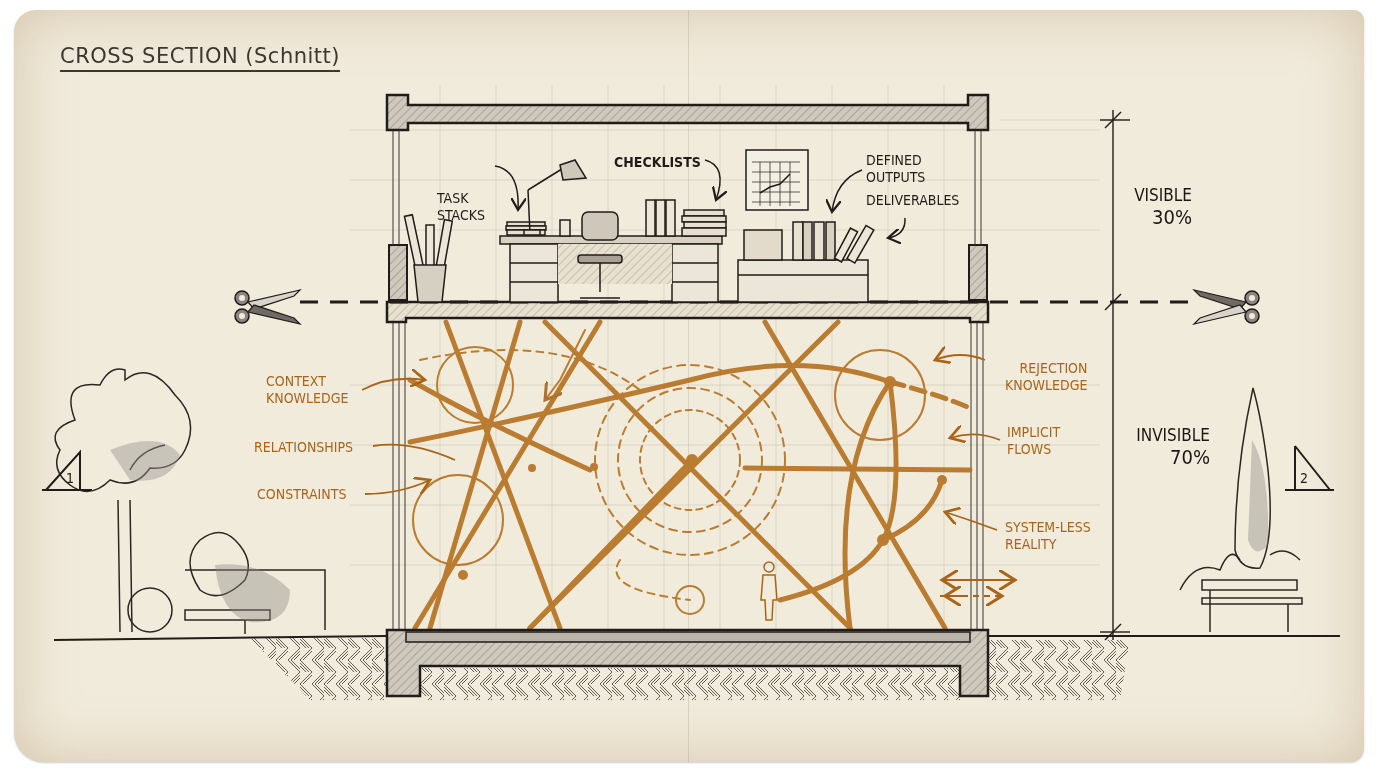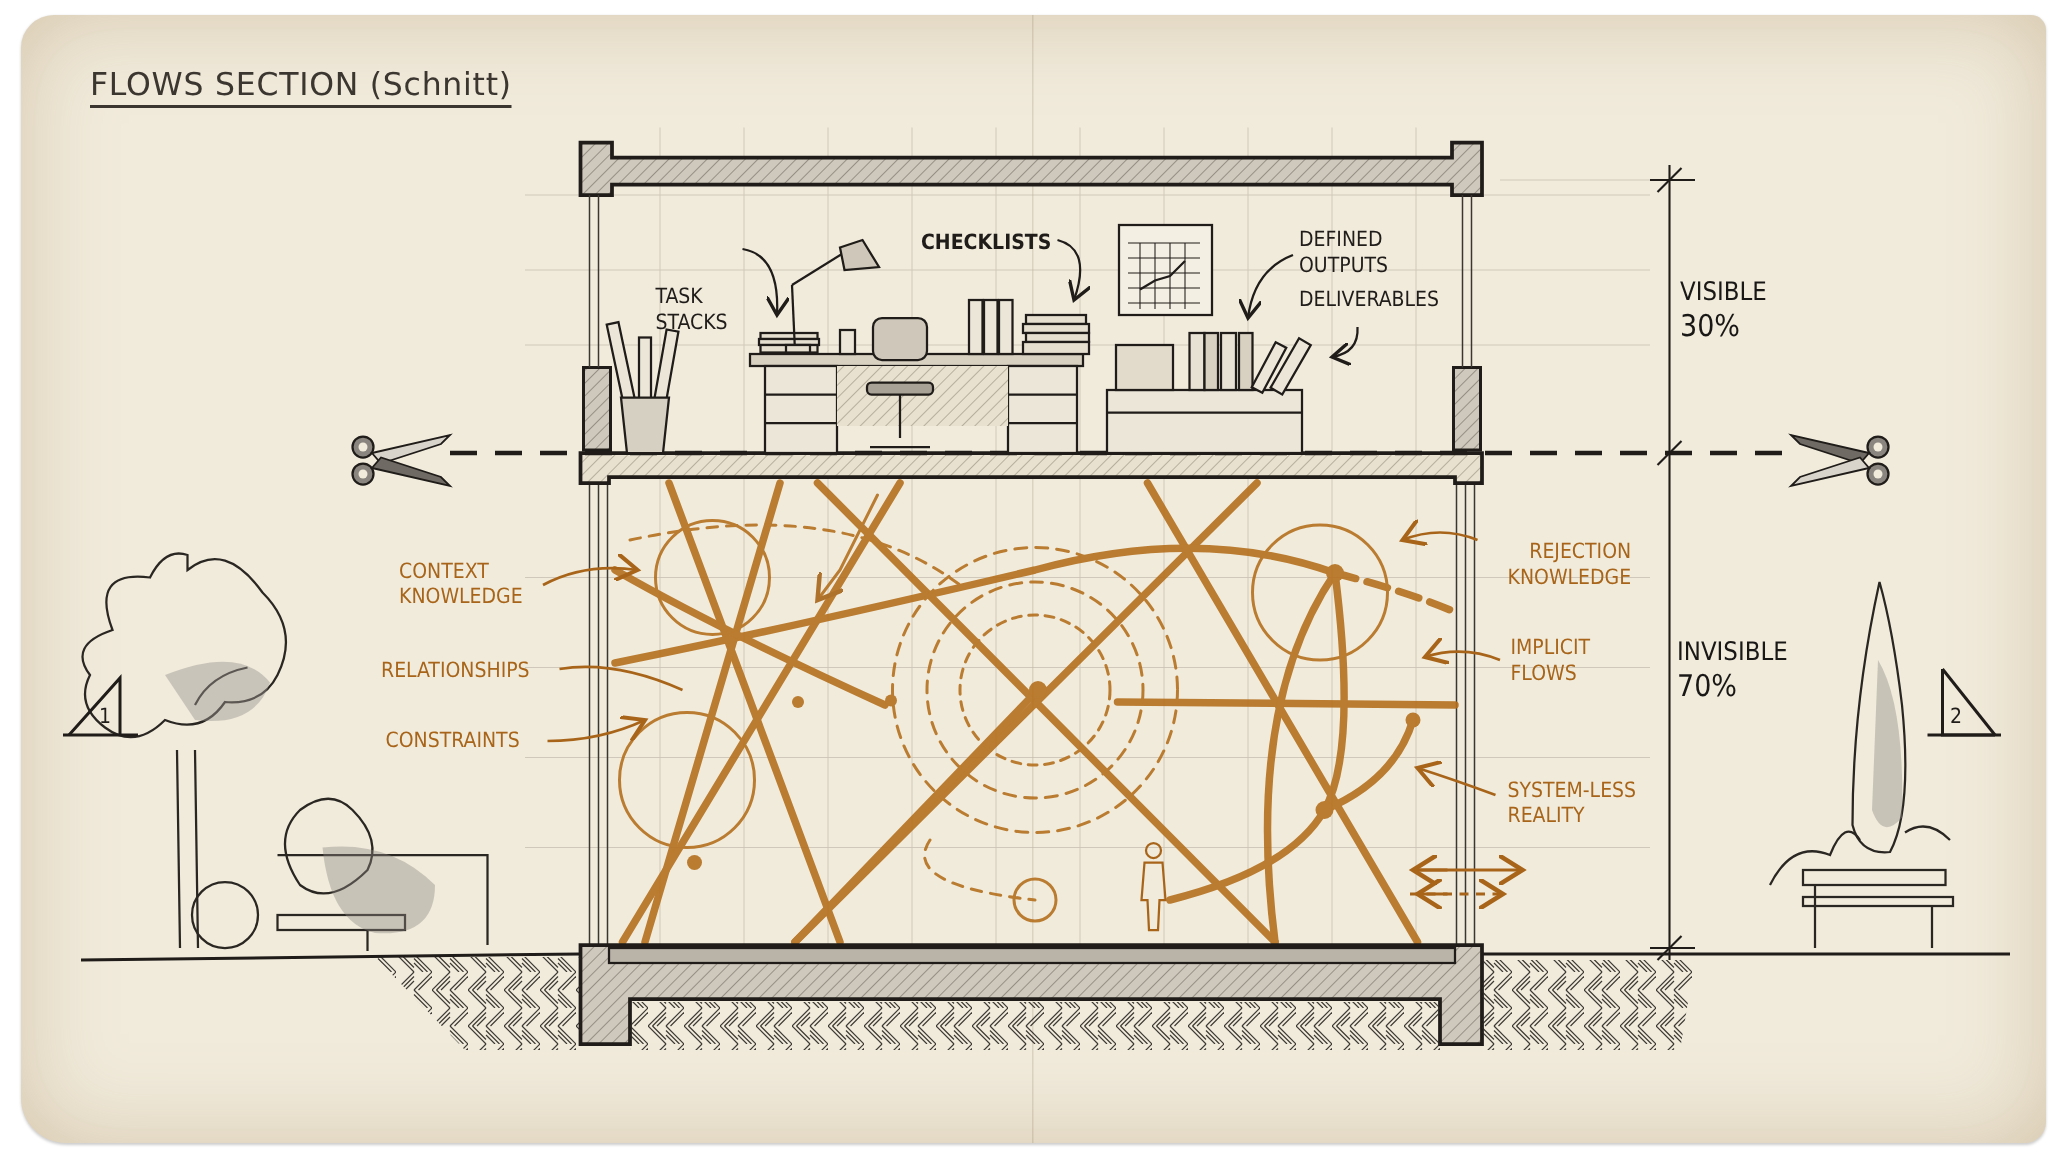--- a/index.html
+++ b/index.html
@@ -5,21 +5,21 @@
   html,body{margin:0;padding:0;background:#ffffff;}
   body{width:1376px;height:768px;position:relative;overflow:hidden;font-family:"DejaVu Sans",sans-serif;}
   .paper{position:absolute;left:14px;top:10px;width:1350px;height:752px;background:#f1ebdc;
     border-radius:22px 10px 14px 30px;box-shadow:inset 0 0 60px rgba(160,130,80,0.35), 0 1px 2px rgba(0,0,0,0.2);}
   .fold{position:absolute;left:688px;top:10px;width:1px;height:752px;background:rgba(120,100,70,0.18);}
   svg.scene{position:absolute;left:0;top:0;}
   .title{position:absolute;left:60px;top:44px;font-family:"DejaVu Sans",sans-serif;font-size:21px;color:#3b3630;letter-spacing:0.5px;
     border-bottom:2px solid #3b3630;padding-bottom:2px;}
   .lbl{position:absolute;font-family:"DejaVu Sans Condensed","DejaVu Sans",sans-serif;font-size:14px;line-height:17px;color:#1f1c19;text-transform:uppercase;font-stretch:condensed;}
   .orange{color:#a8651a;}
-  .big{font-size:17px;line-height:22px;color:#1a1816;text-align:left;}
+  .big{font-size:17px;line-height:22px;color:#1a1816;text-align:right;}
   .big .pct{font-size:20px;}
 </style>
 </head>
 <body>
 
 <div class="paper"></div>
 <div class="fold"></div>
 
 <svg class="scene" width="1376" height="768" viewBox="0 0 1376 768">
   <defs>
@@ -285,21 +285,21 @@
     <path d="M46,490 L80,452 L80,490"></path>
       <line x1="42" y1="490" x2="92" y2="490"></line>
   </g>
   <g stroke="#1f1c19" stroke-width="2" fill="none">
     <path d="M1295,446 L1295,490 L1330,490"></path>
       <line x1="1295" y1="446" x2="1330" y2="490"></line>
       <line x1="1285" y1="490" x2="1334" y2="490"></line>
   </g>
 </svg>
 
-<div class="title">FLOWS SECTION (Schnitt)</div>
+<div class="title">CROSS SECTION (Schnitt)</div>
 
 <div class="lbl" style="left:437px;top:154px;margin-top:36px;">
   <div>TASK</div>
   <div>STACKS</div>
 </div>
 <div class="lbl" style="left:614px;top:154px;font-weight:bold;">CHECKLISTS</div>
 <div class="lbl" style="left:866px;top:152px;">
   <div>DEFINED</div>
   <div>OUTPUTS</div>
 </div>

